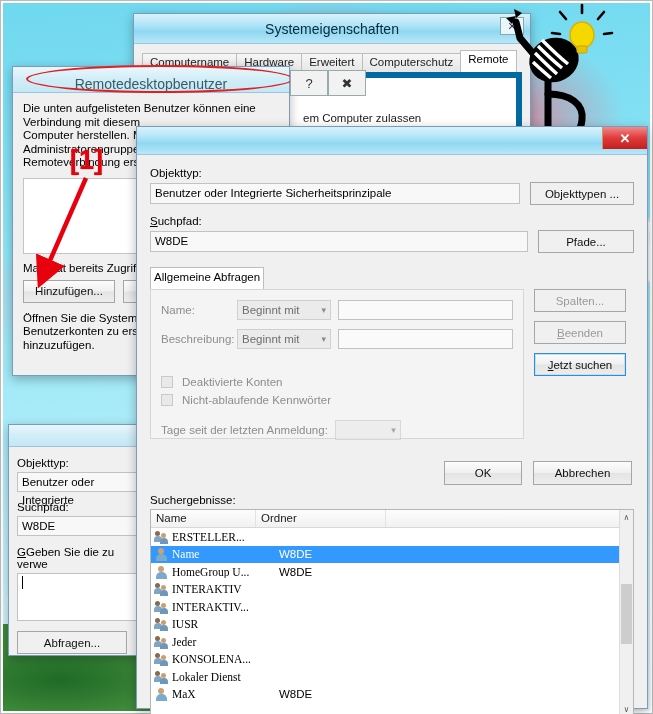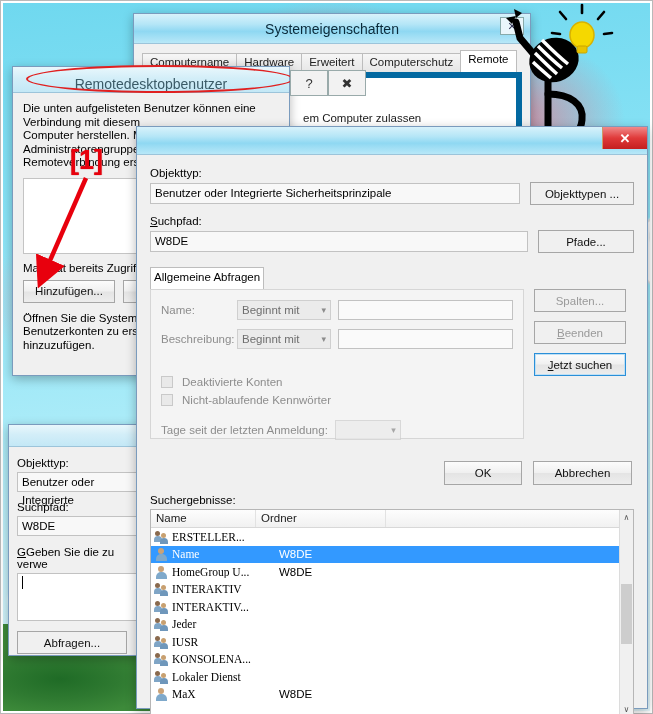--- a/index.html
+++ b/index.html
@@ -405,31 +405,31 @@
             <span class="nm">INTERAKTIV...</span>
             <span class="fd"></span>
           </div>
           <div class="lv-row">
             <span class="usr-ico">
               <i class="h1"></i>
               <i class="b1"></i>
               <i class="h2"></i>
               <i class="b2"></i>
             </span>
+            <span class="nm">IUSR</span>
+            <span class="fd"></span>
+          </div>
+          <div class="lv-row">
+            <span class="usr-ico">
+              <i class="h1"></i>
+              <i class="b1"></i>
+              <i class="h2"></i>
+              <i class="b2"></i>
+            </span>
             <span class="nm">Jeder</span>
-            <span class="fd"></span>
-          </div>
-          <div class="lv-row">
-            <span class="usr-ico">
-              <i class="h1"></i>
-              <i class="b1"></i>
-              <i class="h2"></i>
-              <i class="b2"></i>
-            </span>
-            <span class="nm">IUSR</span>
             <span class="fd"></span>
           </div>
           <div class="lv-row">
             <span class="usr-ico">
               <i class="h1"></i>
               <i class="b1"></i>
               <i class="h2"></i>
               <i class="b2"></i>
             </span>
             <span class="nm">KONSOLENA...</span>

